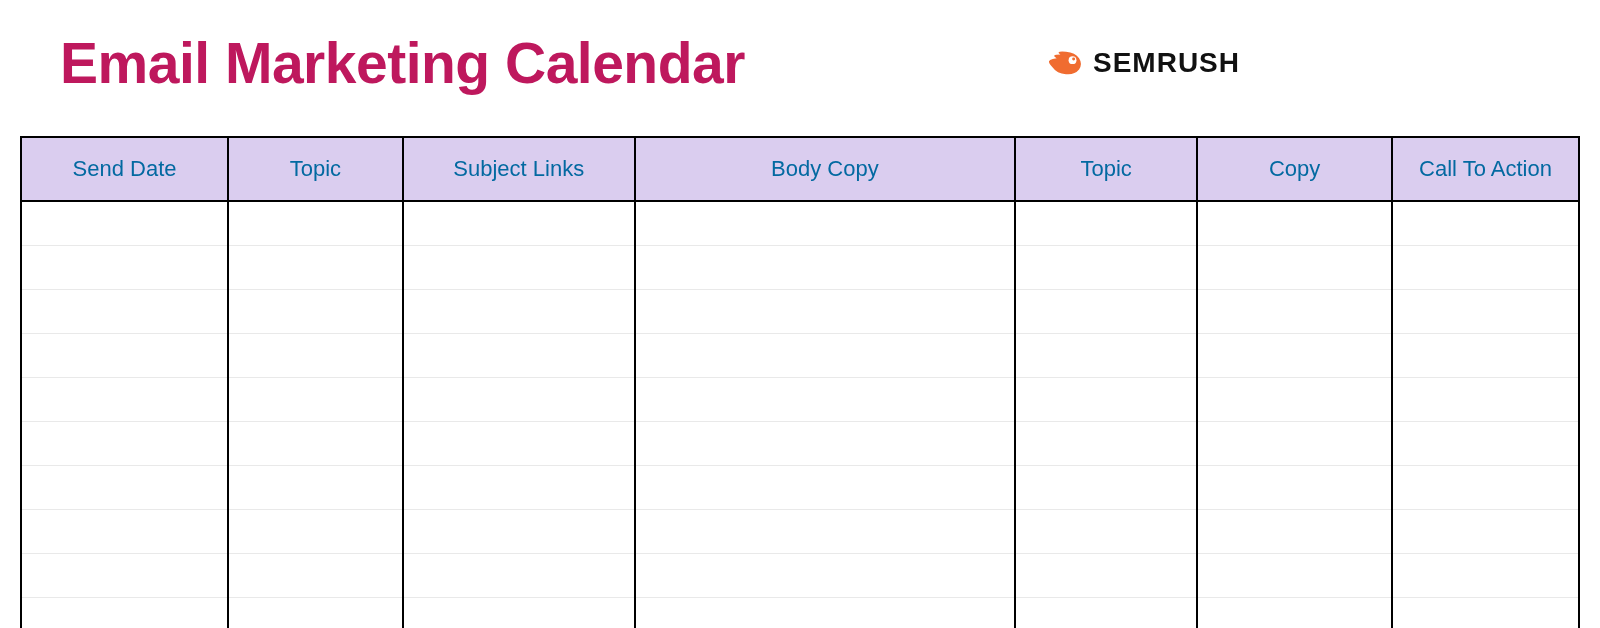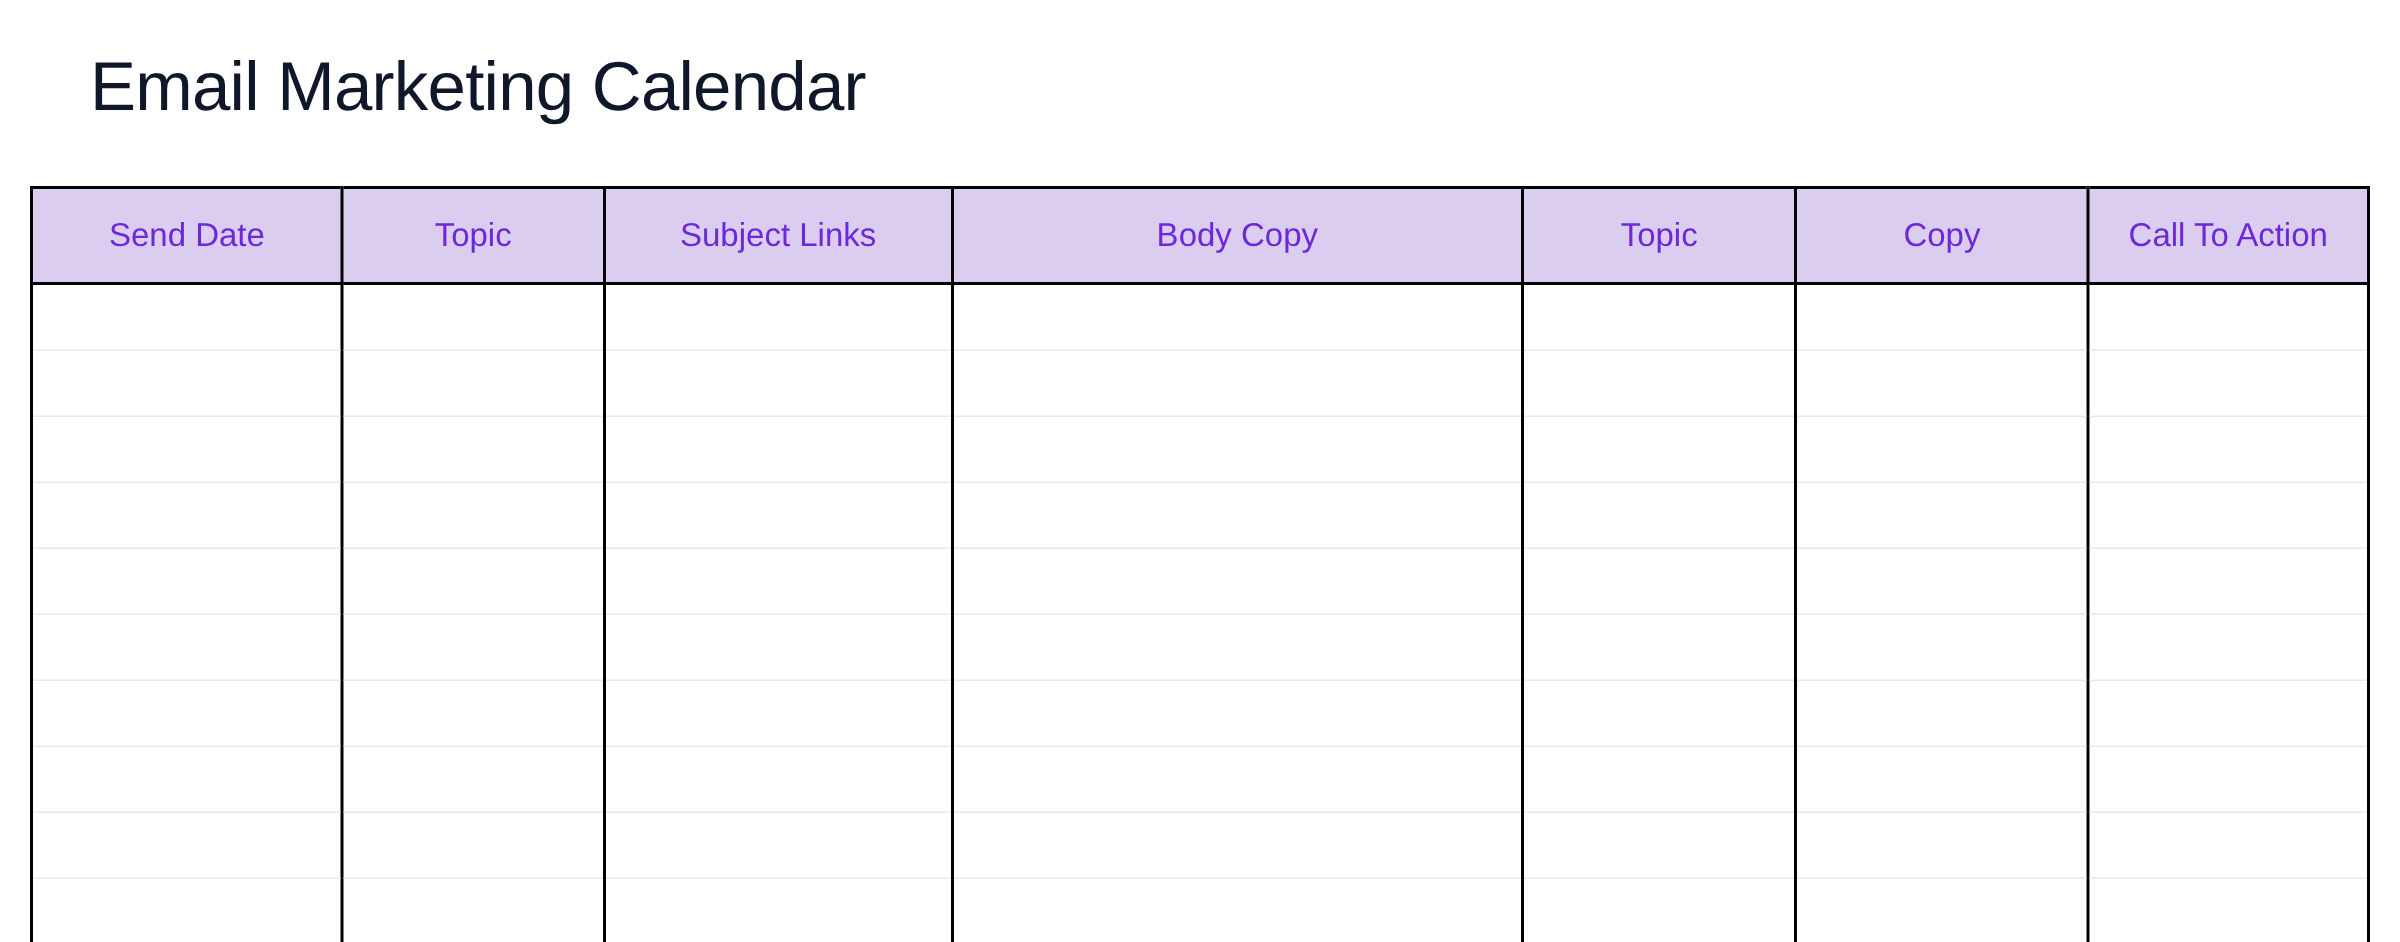--- a/index.html
+++ b/index.html
@@ -12,23 +12,23 @@
       overflow: hidden;
     }
     .header-row {
       display: flex;
       align-items: center;
       justify-content: space-between;
       padding: 0 40px 0 40px;
       margin-bottom: 40px;
     }
     .title {
-      font-size: 46px;
-      font-weight: 400;
-      color: #0f172a;
+      font-size: 57px;
+      font-weight: 700;
+      color: #be185d;
       letter-spacing: -0.5px;
     }
     .brand {
       display: flex;
       align-items: center;
       gap: 8px;
       margin-right: 300px;
     }
     .brand-text {
       font-size: 28px;
@@ -46,21 +46,21 @@
     table {
       width: 100%;
       border-collapse: collapse;
       border: 2px solid #000;
       table-layout: fixed;
     }
     thead th {
       background: #dacdef;
       font-weight: 400;
       font-size: 22px;
-      color: #6d28d9;
+      color: #0369a1;
       text-align: center;
       padding: 18px 6px;
       border-left: 2px solid #000;
       border-right: 2px solid #000;
       border-bottom: 2px solid #000;
     }
     tbody td {
       height: 44px;
       border-left: 2px solid #000;
       border-right: 2px solid #000;
@@ -73,20 +73,30 @@
     .col-body { width: 24.4%; }
     .col-images { width: 11.7%; }
     .col-links { width: 12.5%; }
     .col-cta { width: 12.0%; }
   </style>
 </head>
 <body>
 
 <div class="header-row">
   <h1 class="title">Email Marketing Calendar</h1>
+  <div class="brand">
+    <span class="brand-icon">
+      <svg viewBox="0 0 40 30" width="38" height="28">
+        <path d="M2 15 Q 0 11 10 10 Q 3 6 14 6 Q 8 2 20 3 Q 30 4 34 10 Q 38 16 34 22 Q 29 28 20 27 Q 10 26 6 20 Q 3 17 2 15 Z" fill="#f06c30"></path>
+        <circle cx="27" cy="12" r="4.2" fill="#fff"></circle>
+        <circle cx="28.2" cy="10.8" r="1.6" fill="#f06c30"></circle>
+      </svg>
+    </span>
+    <span class="brand-text">SEMRUSH</span>
+  </div>
 </div>
 
 <table>
   <colgroup>
     <col class="col-send-date">
     <col class="col-topic">
     <col class="col-subject">
     <col class="col-body">
     <col class="col-images">
     <col class="col-links">

